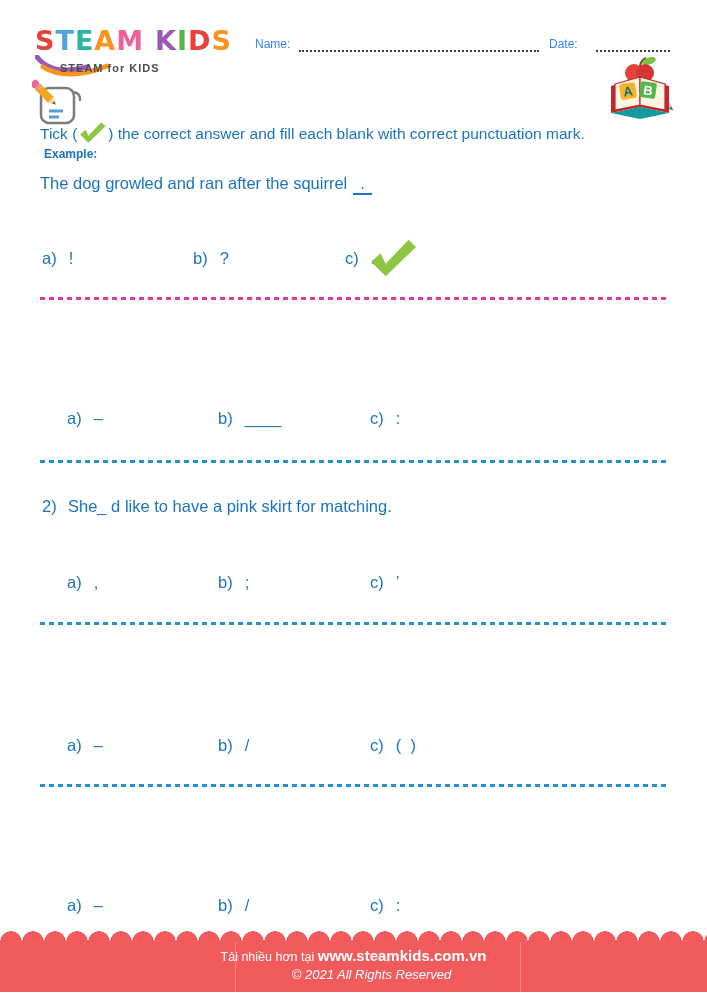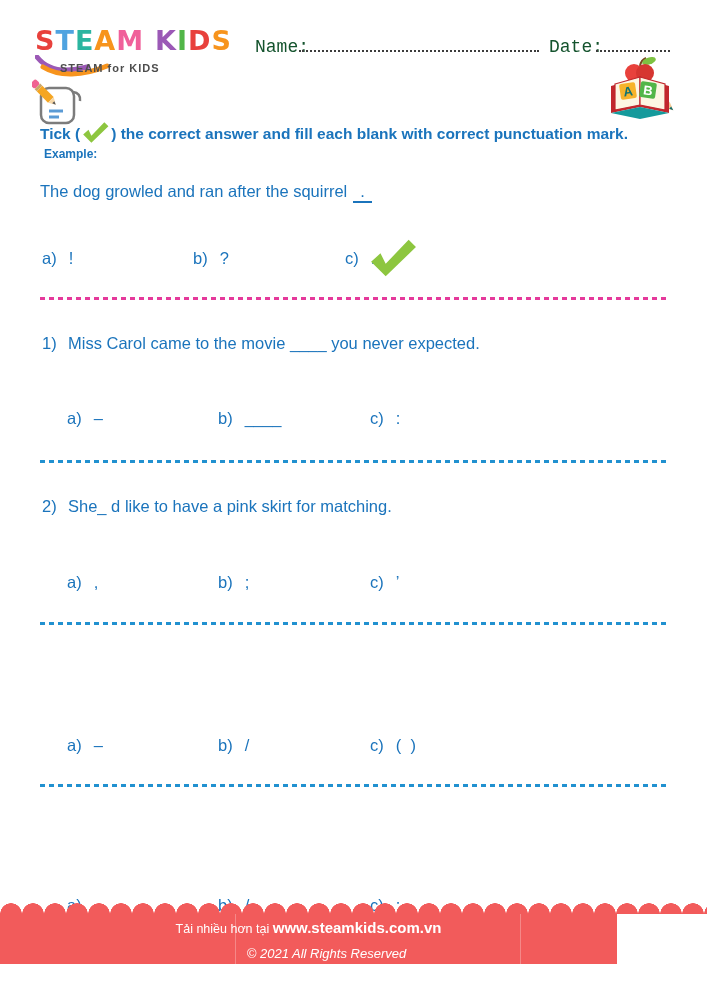--- a/index.html
+++ b/index.html
@@ -12,37 +12,37 @@
   .page{position:relative;width:707px;height:1000px;background:#fff;overflow:hidden;}
 
   
   .logo{position:absolute;left:35px;top:26px;width:210px;height:54px;}
   .logo-letters{font-family:"DejaVu Sans", sans-serif;font-weight:bold;font-size:27px;line-height:30px;letter-spacing:1px;}
   .logo-letters .logo-letter:nth-child(6){margin-left:11px;}
   .swoosh{position:absolute;left:0px;top:29px;}
   .tagline{position:absolute;left:25px;top:36px;font-size:11px;font-weight:bold;color:#4d4d4d;letter-spacing:1px;white-space:nowrap;}
 
   
-  .name-label,.date-label{position:absolute;top:37px;font-size:18px;color:#14532d;font-family:Liberation Mono, monospace;}
+  .name-label,.date-label{position:absolute;top:37px;font-size:12px;color:#3b82f6;}
   .name-label{left:255px;}
   .date-label{left:549px;}
   .blank-line{position:absolute;top:38px;height:14px;border-bottom:2px dotted #3c3c3c;}
   .name-line{left:299px;width:240px;}
   .date-line{left:596px;width:74px;}
 
   
   .pencil-icon{position:absolute;left:32px;top:79px;}
   .page-title{position:absolute;left:88px;top:83px;font-size:29px;font-weight:800;color:var(--red);letter-spacing:.5px;font-family:"Liberation Sans", sans-serif;}
   .book-icon{position:absolute;left:603px;top:56px;}
 
   
-  .instr{position:absolute;left:40px;top:121px;width:658px;font-size:15.5px;font-weight:bold;color:var(--blue);line-height:24px;}
+  .instr{position:absolute;left:40px;top:121px;width:658px;font-size:15.5px;font-weight:normal;color:var(--blue);line-height:24px;}
   .check-sm{vertical-align:-5px;margin:0 2px;}
   .example-label{position:absolute;left:44px;top:147px;font-size:12px;font-weight:bold;color:var(--blue);}
-  .example-sentence{position:absolute;left:40px;top:182px;font-size:16.5px;color:var(--blue);}
+  .example-sentence{position:absolute;left:40px;top:174px;font-size:16.5px;color:var(--blue);}
   .ans{margin-left:6px;padding:0 7px 1px 7px;border-bottom:2px solid var(--blue);}
 
   
   .optrow{position:absolute;left:0;width:707px;height:38px;font-size:16.5px;color:var(--blue);}
   .opt{position:absolute;top:0;}
   .optrow .o1{left:67px;} .optrow .o2{left:218px;} .optrow .o3{left:370px;}
   .optrow.ex .o1{left:42px;} .optrow.ex .o2{left:193px;} .optrow.ex .o3{left:345px;}
   .okey{display:inline-block;}
   .oval{margin-left:12px;white-space:pre;}
   .check-lg{position:absolute;left:369px;top:-11px;}
@@ -50,28 +50,28 @@
   
   .sep{position:absolute;left:40px;width:627px;height:3px;}
   .sep.pink{background:repeating-linear-gradient(90deg,var(--pink) 0 5px,transparent 5px 9px);}
   .sep.blue{background:repeating-linear-gradient(90deg,var(--sepblue) 0 5px,transparent 5px 9px);}
 
   
   .question{position:absolute;left:42px;width:640px;font-size:16.5px;color:var(--blue);}
   .qnum{display:inline-block;min-width:26px;}
 
   
-  .footer{position:absolute;left:0;top:914px;width:617px;height:50px;background:var(--footer);color:#fff;}
+  .footer{position:absolute;left:0;top:942px;width:707px;height:50px;background:var(--footer);color:#fff;}
   .scallops{position:absolute;left:0;top:-11px;width:707px;height:11px;
     background:radial-gradient(circle at 11px 11px, var(--footer) 10.5px, transparent 11px);
     background-size:22px 11px;background-repeat:repeat-x;}
   .f-seam{position:absolute;top:0;width:1px;height:50px;background:rgba(255,255,255,.28);}
   .f-line1{margin-top:5px;text-align:center;font-size:12.5px;}
   .f-url{font-size:15px;font-weight:bold;}
-  .f-line2{margin-top:10px;text-align:center;font-size:13px;font-style:italic;padding-left:36px;}
+  .f-line2{margin-top:3px;text-align:center;font-size:13px;font-style:italic;padding-left:36px;}
 </style>
 </head>
 <body>
 
 <div class="page">
 
   <div class="logo">
     <div class="logo-letters">
       <span class="logo-letter" style="color: rgb(232, 65, 60);">S</span><span class="logo-letter" style="color: rgb(79, 163, 224);">T</span><span class="logo-letter" style="color: rgb(43, 181, 160);">E</span><span class="logo-letter" style="color: rgb(247, 148, 29);">A</span><span class="logo-letter" style="color: rgb(240, 96, 154);">M</span><span class="logo-letter" style="color: rgb(155, 89, 182);">K</span><span class="logo-letter" style="color: rgb(82, 182, 72);">I</span><span class="logo-letter" style="color: rgb(232, 65, 60);">D</span><span class="logo-letter" style="color: rgb(247, 148, 29);">S</span>
     </div>
@@ -140,23 +140,20 @@
     <span class="opt o1"><span class="okey">a)</span><span class="oval">!</span></span>
     <span class="opt o2"><span class="okey">b)</span><span class="oval">?</span></span>
     <span class="opt o3"><span class="okey">c)</span><span class="oval">.</span></span>
     <svg class="check-lg" width="48" height="40" viewBox="0 0 46 37">
         <polygon points="2,22 11,14 16,24 38,1 45,8 16,36" fill="#8DC63F"></polygon>
       </svg>
   </div>
 
   <div class="sep pink" style="top:297px"></div>
 
-  <div class="question" style="top:334px">
-    <span class="qnum">1)</span><span>Miss Carol came to the movie ____ you never expected.</span>
-  </div>
   <div class="optrow" style="top:409px">
     <span class="opt o1"><span class="okey">a)</span><span class="oval">–</span></span>
     <span class="opt o2"><span class="okey">b)</span><span class="oval">____</span></span>
     <span class="opt o3"><span class="okey">c)</span><span class="oval">:</span></span>
   </div>
   <div class="sep blue" style="top:460px"></div>
 
   <div class="question" style="top:497px">
     <span class="qnum">2)</span><span>She_ d like to have a pink skirt for matching.</span>
   </div>

